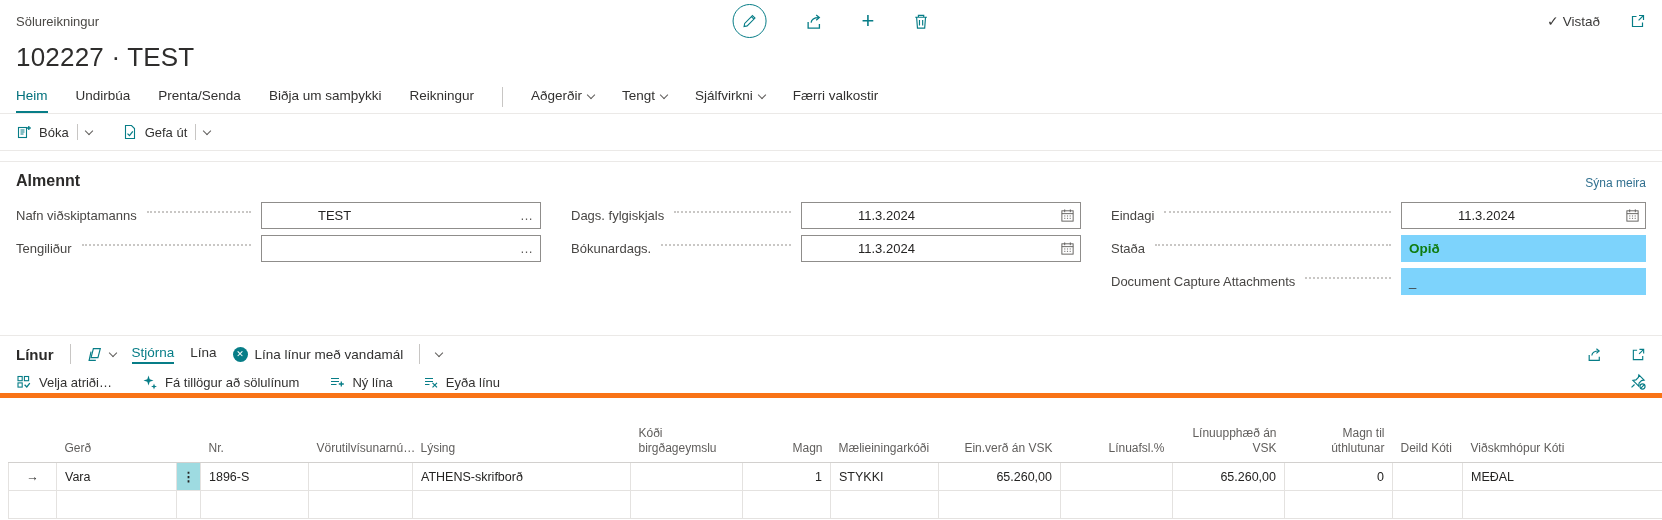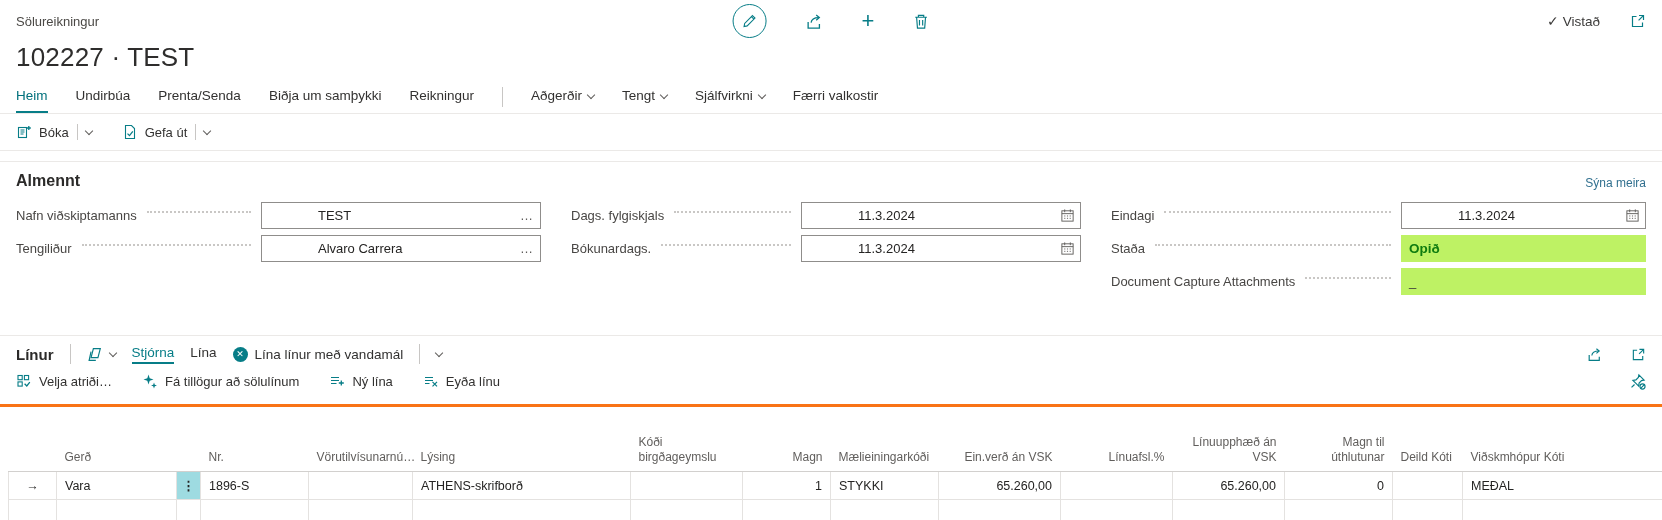--- a/index.html
+++ b/index.html
@@ -46,37 +46,37 @@
   .show-more { font-size:12px; color:#31708f; cursor:pointer; }
   .fields-grid { display:grid; grid-template-columns:525px 510px auto; column-gap:30px; align-items:start; }
   .field-row { display:flex; align-items:center; height:27px; margin-bottom:6px; }
   .field-label { font-size:13px; color:#484644; white-space:nowrap; }
   .leader { flex:1; border-bottom:2px dotted #c9c7c5; margin:0 10px; transform:translateY(-4px); min-width:12px; }
   .control { position:relative; display:flex; align-items:center; width:280px; height:27px; border:1px solid #8f8d8b; background:#fff; padding:0 26px 0 8px; }
   .col3 .control { width:245px; }
   .control input { border:none; outline:none; flex:1; font:inherit; color:#252423; padding:0; background:transparent; min-width:0;margin-left:48px; }
   .control .suffix { position:absolute; right:6px; color:#5f5d5b; font-size:13px; letter-spacing:1px; cursor:pointer; }
   .control .cal { position:absolute; right:5px; cursor:pointer; }
-  .control.readonly { border:none; background:#bef264; padding-right:8px; }
+  .control.readonly { border:none; background:#7dd3fc; padding-right:8px; }
   .status-text { color:#107c10; font-weight:700; font-size:13.5px; }
   .attach-text { color:#3b3a39; font-size:13px; }
 
   
   .lines-section { margin-top:34px; border-top:1px solid #ebe9e7; }
   .lines-head { display:flex; align-items:center; gap:16px; padding:8px 16px 4px; }
   .lines-title { font-size:15px; font-weight:700; color:#2b2a29; }
   .v-div { width:1px; height:20px; background:#c8c6c4; }
   .head-tool { display:flex; align-items:center; gap:6px; cursor:pointer; font-size:13.5px; }
   .tab-link { padding-bottom:2px; border-bottom:2px solid transparent; cursor:pointer; font-size:13.5px; }
   .tab-link.active { color:#077d87; border-bottom-color:#077d87; }
   .filter-pill { display:flex; align-items:center; gap:7px; cursor:pointer; font-size:13.5px; }
   .badge-x { width:15px; height:15px; border-radius:50%; background:#077d87; color:#fff; font-size:9px; display:flex; align-items:center; justify-content:center; }
   .lines-head-right { margin-left:auto; display:flex; align-items:center; gap:28px; }
 
-  .lines-toolbar { display:flex; align-items:flex-start; gap:30px; padding:5px 16px 14px; border-bottom:3px solid #f97316; font-size:13px; }
+  .lines-toolbar { display:flex; align-items:flex-end; gap:30px; padding:5px 16px 3px; border-bottom:5px solid #f97316; font-size:13px; }
   .tool-btn { display:flex; align-items:center; gap:7px; cursor:pointer; white-space:nowrap; }
   .toolbar-right { margin-left:auto; }
 
   
   table.lines { border-collapse:collapse; table-layout:fixed; margin:26px 0 0 8px; width:1654px; font-size:12.5px; }
   table.lines th { font-weight:400; color:#605e5c; font-size:12px; vertical-align:bottom; padding:2px 8px 6px; border-bottom:1px solid #d2d0ce; line-height:1.25; }
   table.lines td { height:28px; border:1px solid #e4e2e0; padding:0 8px; color:#252423; }
   table.lines .al { text-align:left; }
   table.lines .ar { text-align:right; }
   .sel-cell { text-align:center; color:#323130; }
@@ -200,21 +200,20 @@
         <span class="leader"></span>
         <div class="control">
           <input value="TEST" style="">
           <span class="suffix">…</span>
         </div>
       </div>
       <div class="field-row">
         <span class="field-label">Tengiliður</span>
         <span class="leader"></span>
         <div class="control">
-          <input value="Alvaro Carrera" style="">
           <span class="suffix">…</span>
         </div>
       </div>
     </div>
 
     <div>
       <div class="field-row">
         <span class="field-label">Dags. fylgiskjals</span>
         <span class="leader"></span>
         <div class="control">

